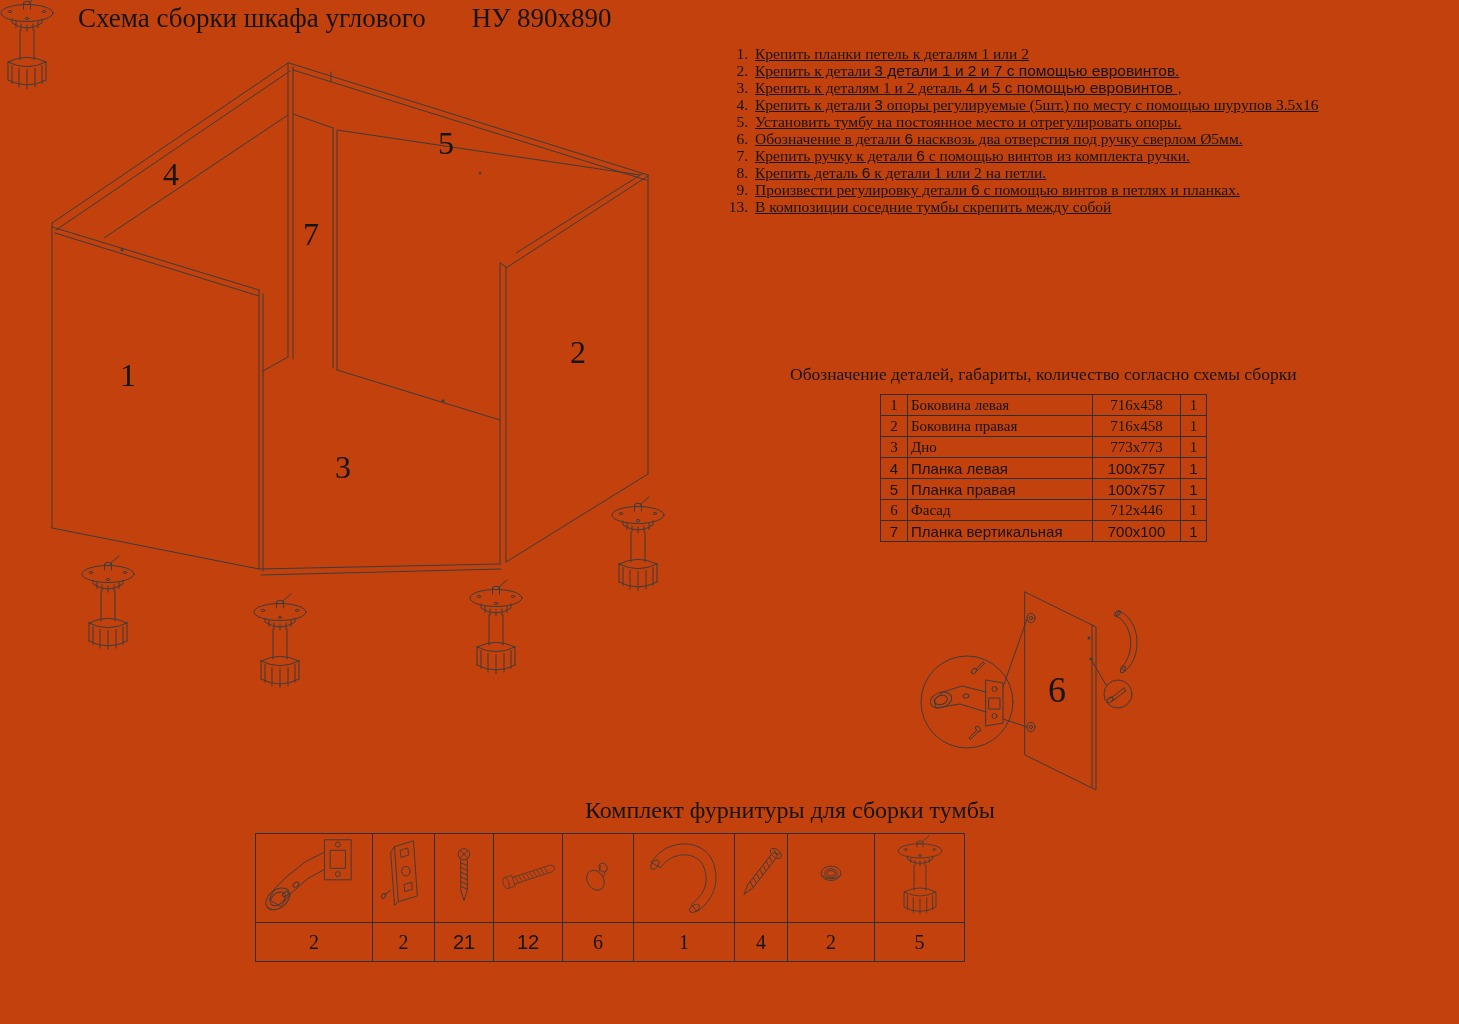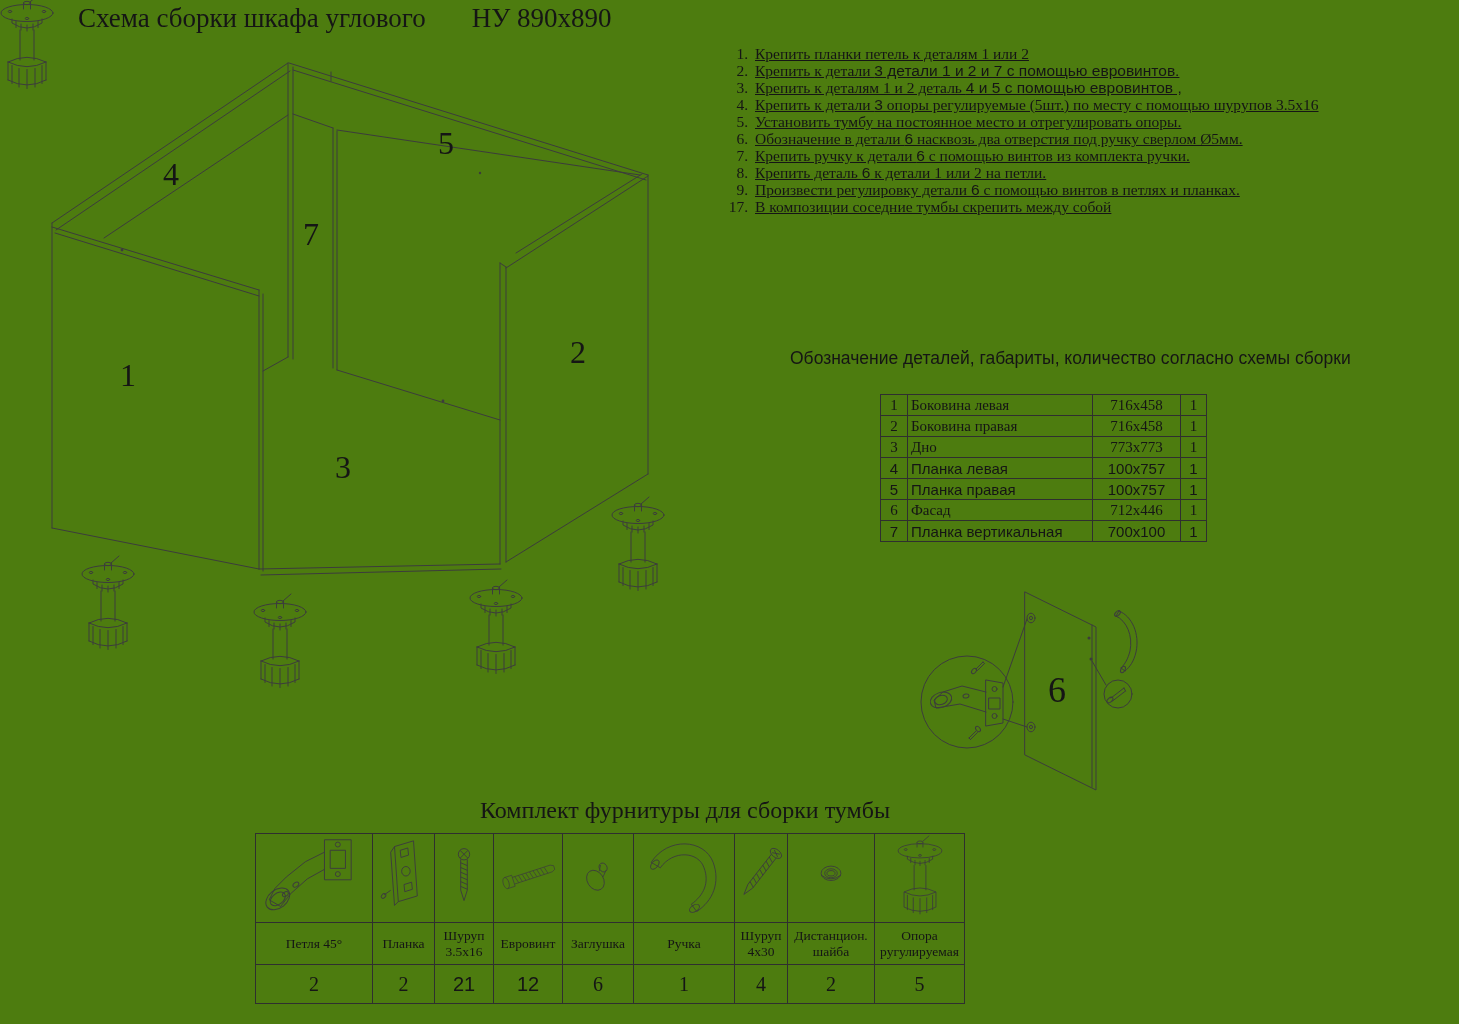--- a/index.html
+++ b/index.html
@@ -1,29 +1,29 @@
 <!DOCTYPE html>
 <html><head>
 <meta charset="utf-8">
 <style>
   html,body{margin:0;padding:0;background:#fff;}
-  .canvas{position:relative;width:1459px;height:1024px;background:#4d7c0f;overflow:hidden;color:#151515;}
+  .canvas{position:relative;width:1459px;height:1024px;background:#c2410c;overflow:hidden;color:#151515;}
   .f-serif{font-family:"Liberation Serif",serif;}
   .f-sans{font-family:"Liberation Sans",sans-serif;}
   .page-title{position:absolute;left:78px;top:3px;font-size:27px;display:flex;gap:46px;font-family:"Liberation Serif",serif;white-space:nowrap;}
   .instructions{position:absolute;left:718px;top:45px;width:740px;font-size:15.5px;line-height:17px;font-family:"Liberation Serif",serif;}
   .instr-row{display:flex;}
   .instr-num{width:30px;text-align:right;margin-right:7px;flex:none;}
   .instr-text{flex:1;white-space:nowrap;text-decoration:underline;}
-  .parts-title{position:absolute;left:790px;top:348px;font-size:17.5px;font-family:Liberation Sans, sans-serif;white-space:nowrap;}
+  .parts-title{position:absolute;left:790px;top:364px;font-size:17.5px;font-family:Liberation Serif, serif;white-space:nowrap;}
   table{border-collapse:collapse;}
   .parts-table{position:absolute;left:880px;top:394px;font-size:15px;table-layout:fixed;}
   .parts-table td{border:1px solid #2f2f2f;height:20px;padding:0 3px;line-height:1;overflow:hidden;white-space:nowrap;}
   .pt-num,.pt-size,.pt-qty{text-align:center;}
-  .fittings-title{position:absolute;left:480px;top:797px;width:495px;text-align:left;font-size:24px;font-family:"Liberation Serif",serif;white-space:nowrap;}
+  .fittings-title{position:absolute;left:500px;top:797px;width:495px;text-align:right;font-size:24px;font-family:"Liberation Serif",serif;white-space:nowrap;}
   .fittings-table{position:absolute;left:255px;top:833px;table-layout:fixed;}
   .fittings-table td{border:1px solid #2f2f2f;text-align:center;vertical-align:middle;overflow:hidden;padding:0;}
   .fit-icon-cell{height:88px;}
   .fit-label-cell{height:41px;font-size:13.5px;line-height:1.12;padding:1px 2px;}
   .fit-count-cell{height:38px;font-size:20px;}
   .diagram-svg{position:absolute;left:0;top:0;}
   .door-svg{position:absolute;left:900px;top:570px;}
   svg text{fill:#151515;}
 </style>
 </head>
@@ -161,21 +161,21 @@
       </div>
       <div class="instr-row">
         <span class="instr-num f-serif">8.</span>
         <span class="instr-text"><span class="f-serif">Крепить деталь </span><span class="f-sans">6</span><span class="f-serif">  к детали 1 или 2 на петли.</span></span>
       </div>
       <div class="instr-row">
         <span class="instr-num f-serif">9.</span>
         <span class="instr-text"><span class="f-serif">Произвести регулировку детали </span><span class="f-sans">6</span><span class="f-serif"> с помощью винтов в петлях и планках.</span></span>
       </div>
       <div class="instr-row">
-        <span class="instr-num f-serif">17.</span>
+        <span class="instr-num f-serif">13.</span>
         <span class="instr-text"><span class="f-serif">В композиции соседние тумбы скрепить между собой</span></span>
       </div>
     </div>
 
   <div class="parts-title f-serif">Обозначение деталей, габариты, количество согласно схемы сборки</div>
   <table class="parts-table">
     <colgroup>
         <col style="width:27px">
         <col style="width:185px">
         <col style="width:88px">
@@ -384,31 +384,20 @@
     </svg>
   </td>
           <td class="fit-icon-cell">
     <svg width="50" height="84" viewBox="-2 -7 58 100">
       <g stroke="#3c3c3c" fill="none" stroke-width="1">
                 <use href="#foot-sym"></use>
               </g>
     </svg>
   </td>
         </tr>
-      <tr id="fit-labels-row">
-          <td class="fit-label-cell f-serif">Петля 45°</td>
-          <td class="fit-label-cell f-serif">Планка</td>
-          <td class="fit-label-cell f-serif">Шуруп 3.5х16</td>
-          <td class="fit-label-cell f-serif">Евровинт</td>
-          <td class="fit-label-cell f-serif">Заглушка</td>
-          <td class="fit-label-cell f-serif">Ручка</td>
-          <td class="fit-label-cell f-serif">Шуруп 4х30</td>
-          <td class="fit-label-cell f-serif">Дистанцион. шайба</td>
-          <td class="fit-label-cell f-serif">Опора ругулируемая</td>
-        </tr>
       <tr id="fit-counts-row">
           <td class="fit-count-cell f-serif">2</td>
           <td class="fit-count-cell f-serif">2</td>
           <td class="fit-count-cell f-sans">21</td>
           <td class="fit-count-cell f-sans">12</td>
           <td class="fit-count-cell f-serif">6</td>
           <td class="fit-count-cell f-serif">1</td>
           <td class="fit-count-cell f-serif">4</td>
           <td class="fit-count-cell f-serif">2</td>
           <td class="fit-count-cell f-serif">5</td>

